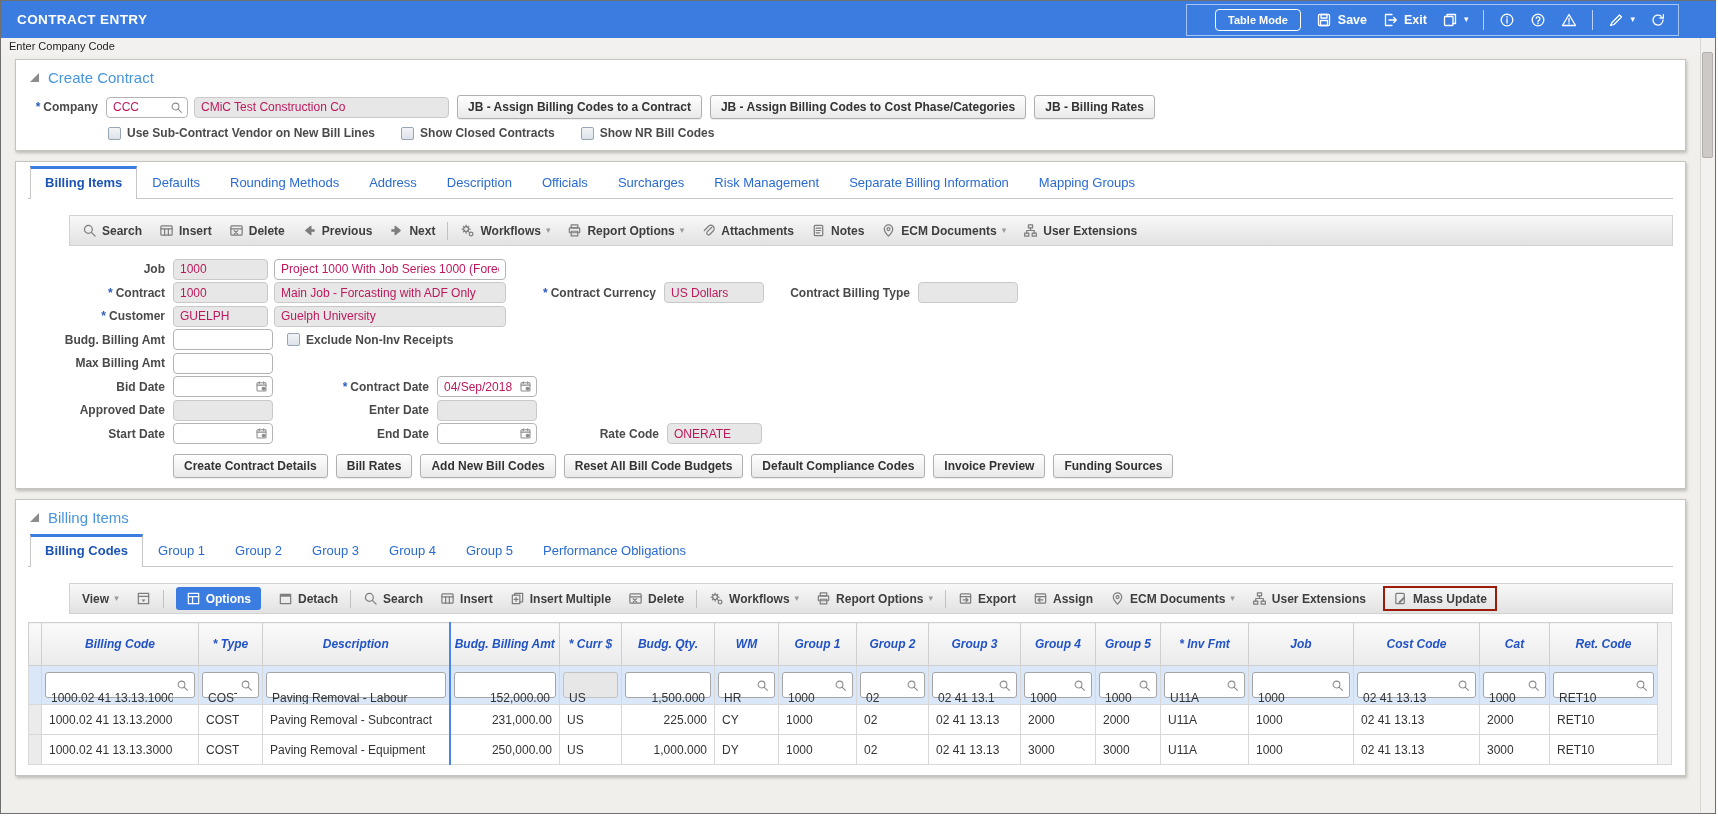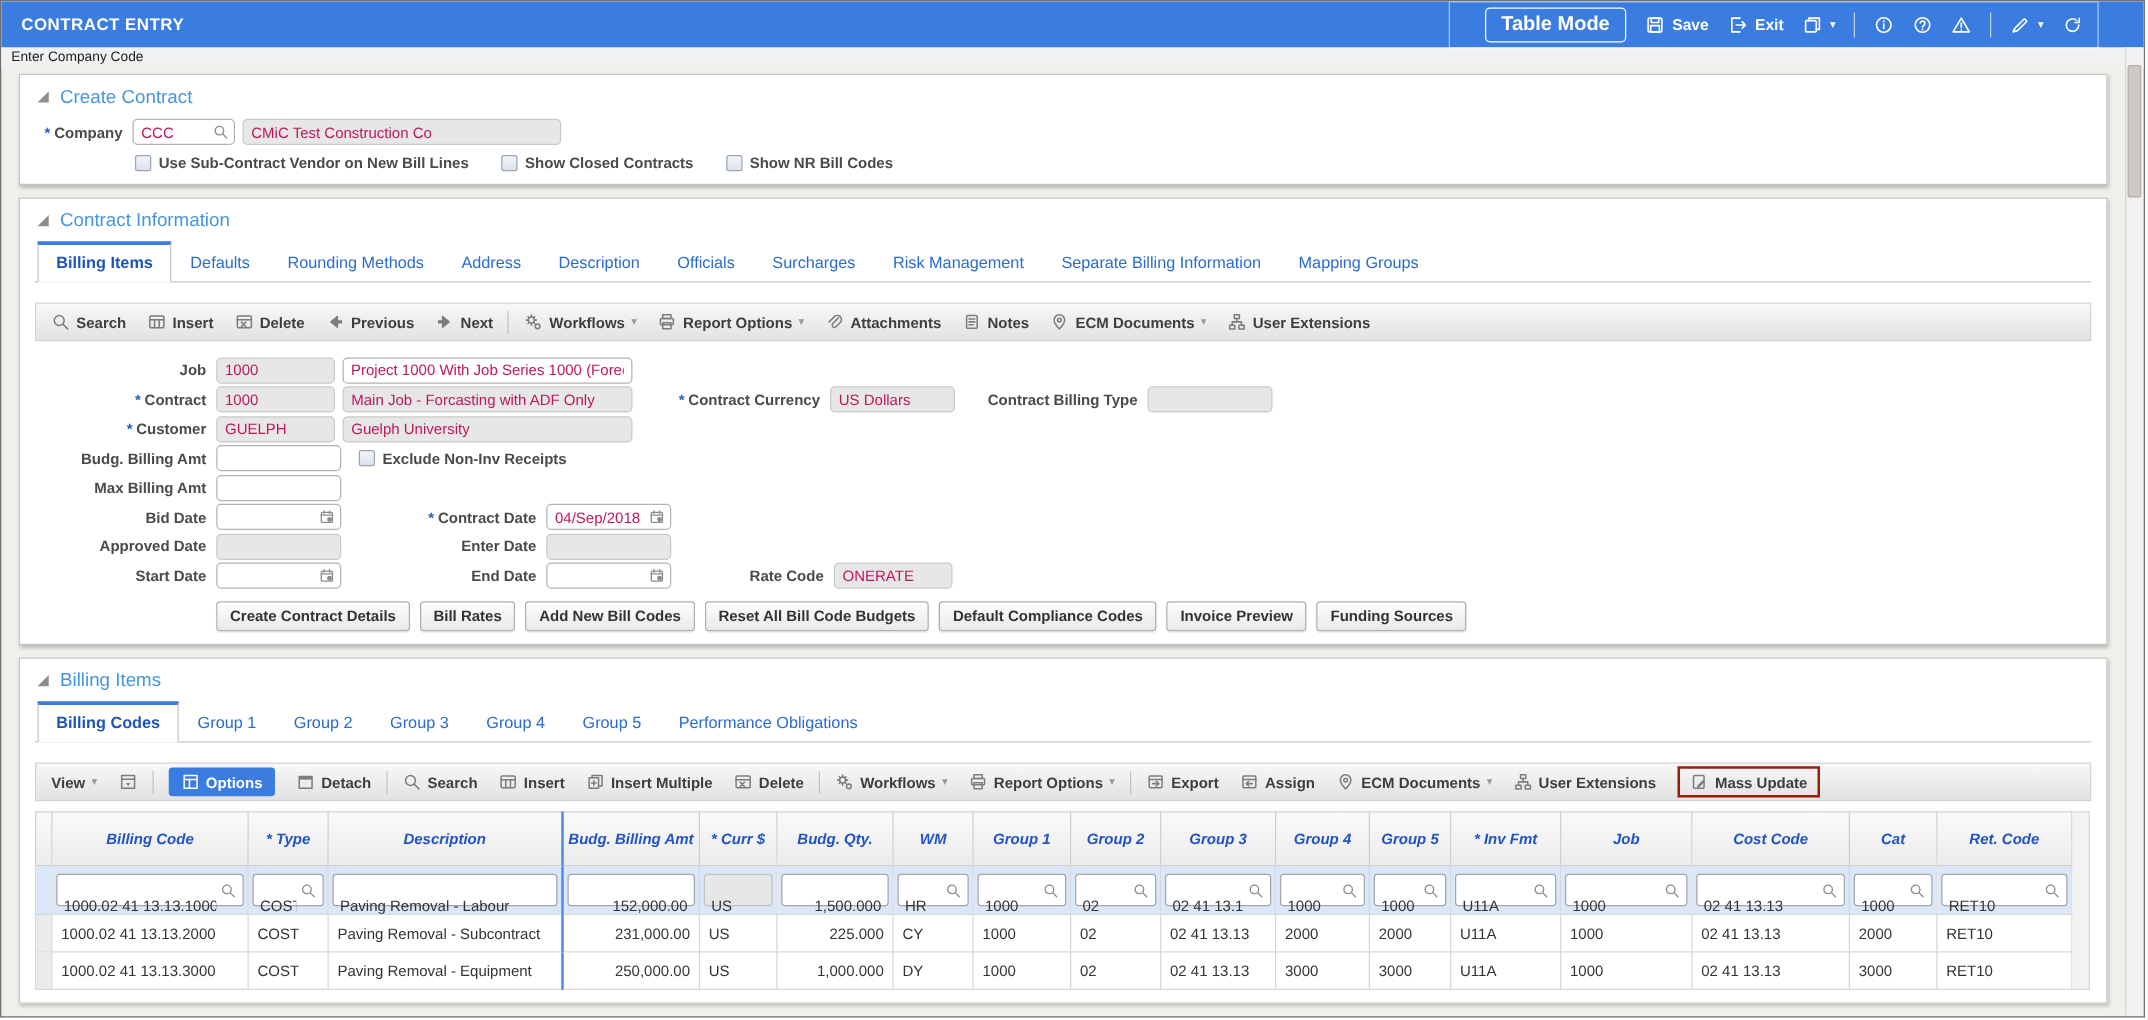--- a/index.html
+++ b/index.html
@@ -4,21 +4,21 @@
 <style>
   * { box-sizing: border-box; margin: 0; padding: 0; }
   html,body { width:1718px; height:816px; overflow:hidden; }
   body { font-family:"Liberation Sans","DejaVu Sans",sans-serif; background:#fff; }
   .window { position:relative; width:1716px; height:814px; border:1px solid #6f6f6f; background:#f1efec; overflow:hidden; }
 
   
   .titlebar { height:37px; background:#3a7ce0; display:flex; align-items:center; padding:0 10px 0 16px; color:#fff; }
   .tb-title { font-size:13.5px; font-weight:bold; letter-spacing:.4px; }
   .tb-group { margin-left:auto; display:flex; align-items:center; gap:15px; border:1px solid rgba(255,255,255,.55); padding:4px 12px; margin-right:26px; }
-  .tb-btn-outline { border:1px solid #fff; border-radius:4px; padding:4px 12px; font-size:16px; font-weight:bold; color:#fff; background:transparent; cursor:pointer; font-family:inherit;margin-left:16px; }
+  .tb-btn-outline { border:1px solid #fff; border-radius:4px; padding:4px 12px; font-size:11px; font-weight:bold; color:#fff; background:transparent; cursor:pointer; font-family:inherit;margin-left:16px; }
   .tb-act { display:flex; align-items:center; gap:6px; font-size:12.5px; font-weight:bold; cursor:pointer; }
   .tb-vsep { width:1px; height:20px; background:rgba(255,255,255,.65); }
   .titlebar .ic { color:#fff; width:16px; height:16px; }
   .caret { font-size:9px; color:#9a9a9a; line-height:1; }
   .titlebar .caret { color:#fff; }
 
   .hint { height:17px; font-size:11px; color:#1d1d1d; padding:2px 8px 0; background:#f3f1ef; }
 
   .content { position:absolute; top:54px; left:0; right:15px; bottom:0; padding:4px 14px 0; overflow:hidden; }
 
@@ -26,21 +26,21 @@
   .panel { background:#fff; border:1px solid #c7c3bf; box-shadow:1px 2px 3px rgba(0,0,0,.22); margin-bottom:10px; padding:2px 12px 10px; }
   .sec-h { display:flex; align-items:center; gap:9px; padding:7px 2px 6px; font-size:15px; color:#4796dd; cursor:pointer; }
   .tri { width:0; height:0; border-bottom:9px solid #8d8d8d; border-left:9px solid transparent; }
 
   
   .tabs { display:flex; border-bottom:1px solid #c6c6c6; padding:0 2px; margin-top:2px; }
   .tab { padding:8px 14px 9px; font-size:13px; color:#2a6bd2; cursor:pointer; border:1px solid transparent; border-bottom:none; margin-bottom:-1px; }
   .tab-active { background:#fff; border-color:#c6c6c6; border-top:3px solid #3a7ce0; padding-top:6px; font-weight:bold; color:#1c54b8; }
 
   
-  .toolbar { display:flex; align-items:center; gap:17px; background:linear-gradient(#f8f8f8,#e2e2e2); border:1px solid #d2d2d2; height:31px; padding:0 12px; font-size:12px; color:#3e3e3e; font-weight:600; margin-top:16px; }
+  .toolbar { display:flex; align-items:center; gap:17px; background:linear-gradient(#f8f8f8,#e2e2e2); border:1px solid #d2d2d2; height:31px; padding:0 12px; font-size:12px; color:#3e3e3e; font-weight:600; margin-top:16px;margin-left:41px; }
   .tb-item { display:flex; align-items:center; gap:5px; cursor:pointer; white-space:nowrap; }
   .tb-sep { width:1px; height:18px; background:#c2c2c2; margin:0 -5px; }
   .tb-active { background:#3a7ce0; color:#fff; border-radius:3px; padding:4px 10px; }
   .tb-active .ic, .tb-active .caret { color:#fff; }
   .tb-highlight { border:2px solid #9c1c0c; padding:3px 8px; }
   .ic { display:inline-flex; width:15px; height:15px; color:#7d7d7d; flex:none; }
   .ic svg { width:100%; height:100%; }
 
   
   .form { padding:12px 0 0 2px; }
@@ -189,42 +189,43 @@
         <span class="lov">
           <input class="fld w82" readonly="" value="CCC" style="">
           <span class="ic">
               <svg viewBox="0 0 16 16" fill="none" stroke="currentColor" stroke-width="1.3" stroke-linecap="round" stroke-linejoin="round">
                 <circle cx="6.8" cy="6.8" r="4.2"></circle>
                 <line x1="10" y1="10" x2="14" y2="14"></line>
               </svg>
             </span>
         </span>
         <input class="fld w255 dis" readonly="" value="CMiC Test Construction Co" style="">
+        <div class="btn-row" id="jb-buttons" style="margin-left:8px">
+            <button class="btn">JB - Assign Billing Codes to a Contract</button>
+            <button class="btn">JB - Assign Billing Codes to Cost Phase/Categories</button>
+            <button class="btn">JB - Billing Rates</button>
+          </div>
       </div>
       <div class="cc-checks" id="cc-checkboxes">
           <span class="cb-item">
             <span class="cb"></span>
             <span>Use Sub-Contract Vendor on New Bill Lines</span>
           </span>
           <span class="cb-item">
             <span class="cb"></span>
             <span>Show Closed Contracts</span>
           </span>
           <span class="cb-item">
             <span class="cb"></span>
             <span>Show NR Bill Codes</span>
           </span>
         </div>
     </section>
 
     <section class="panel">
-      <div class="sec-h">
-        <span class="tri"></span>
-        <span>Contract Information</span>
-      </div>
       <div class="tabs" id="tabs1">
           <div class="tab tab-active">Billing Items</div>
           <div class="tab">Defaults</div>
           <div class="tab">Rounding Methods</div>
           <div class="tab">Address</div>
           <div class="tab">Description</div>
           <div class="tab">Officials</div>
           <div class="tab">Surcharges</div>
           <div class="tab">Risk Management</div>
           <div class="tab">Separate Billing Information</div>

